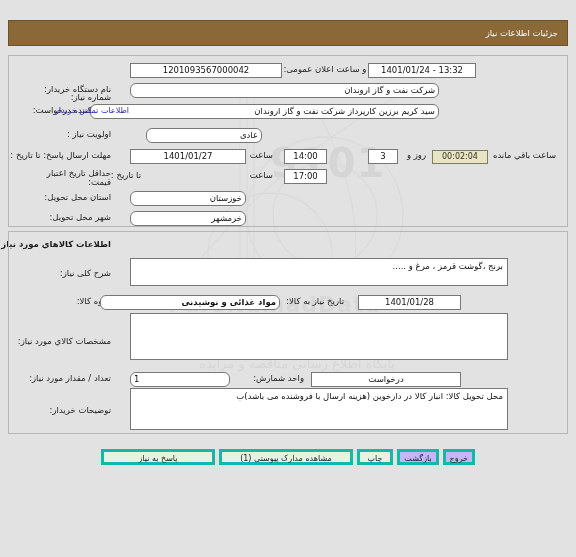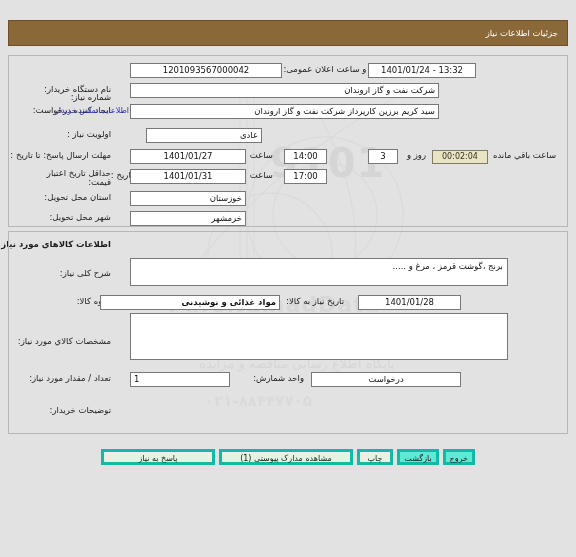--- a/index.html
+++ b/index.html
@@ -151,21 +151,21 @@
     box-sizing: border-box;
     height: 15px;
     line-height: 13px;
     font-size: 8.5px;
     color: #111111;
     padding: 0 3px;
     overflow: hidden;
     white-space: nowrap;
   }
   .field.center { text-align: center; }
-  .field.rightal { text-align: right; }
+  .field.rightal { text-align: right; border-radius: 6px; }
   .field.ltr { direction: ltr; }
 
   .box-area {
     background: #ffffff;
     border: 1px solid #777777;
     box-sizing: border-box;
     font-size: 8.5px;
     color: #111111;
     padding: 2px 4px;
     overflow: hidden;
@@ -211,21 +211,21 @@
     box-sizing: border-box;
     border: 3px solid #14b8a6;
     font-size: 8px;
     text-align: center;
     cursor: pointer;
     padding: 0 4px;
     white-space: nowrap;
     color: #1c1c1c;
   }
   .btn-green { background: #e6f2e2; }
-  .btn-pink  { background: #5eead4; }
+  .btn-pink  { background: #c4b5fd; }
 </style>
 </head>
 <body>
 
 <div class="page">
 
   <div class="watermark">
     <svg class="wm-circles" viewBox="0 0 360 190">
       <g fill="none" stroke="#d4d4d4" stroke-width="1.3">
         <circle cx="205" cy="120" r="78"></circle>
@@ -259,21 +259,21 @@
   <div class="field center ltr" style="position:absolute; top:63px; right:100px; width:108px; z-index:2;">1401/01/24 - 13:32</div>
 
   <div class="row" style="top:84px; right:465px;">
     <span class="lbl">نام دستگاه خریدار:</span>
   </div>
   <div class="field rightal" style="position:absolute; top:83px; right:137px; width:309px; z-index:2;">شرکت نفت و گاز اروندان</div>
 
   <div class="row" style="top:105px; right:465px;">
     <span class="lbl">ایجاد کننده درخواست:</span>
   </div>
-  <div class="field rightal" style="position:absolute; top:104px; right:137px; width:309px; z-index:2;padding-left:44px;">سید کریم برزین کارپرداز شرکت نفت و گاز اروندان</div>
+  <div class="field rightal" style="position:absolute; top:104px; right:137px; width:349px; z-index:2;padding-left:44px;">سید کریم برزین کارپرداز شرکت نفت و گاز اروندان</div>
   <a class="link" style="position:absolute; top:106px; right:447px; z-index:3;">اطلاعات تماس خریدار</a>
 
   <div class="row" style="top:129px; right:465px;">
     <span class="lbl">اولویت نیاز :</span>
   </div>
   <div class="field rightal" style="position:absolute; top:128px; right:314px; width:116px; z-index:2;">عادی</div>
 
   <div class="row" style="top:150px; right:465px;">
     <span class="lbl">مهلت ارسال پاسخ: تا تاریخ :</span>
   </div>
@@ -294,21 +294,20 @@
 
   <div class="row" style="top:168px; right:465px;margin-left:20px;">
     <span class="lbl">حداقل تاریخ اعتبار</span>
   </div>
   <div class="row" style="top:177px; right:465px;">
     <span class="lbl">قیمت:</span>
   </div>
   <div class="row" style="top:170px; right:435px;">
     <span class="lbl">تا تاریخ :</span>
   </div>
-  <div class="field center ltr" style="position:absolute; top:169px; right:330px; width:116px; z-index:2;">1401/01/31</div>
   <div class="row" style="top:170px; right:303px;">
     <span class="lbl">ساعت</span>
   </div>
   <div class="field center ltr" style="position:absolute; top:169px; right:249px; width:43px; z-index:2;">17:00</div>
 
   <div class="row" style="top:192px; right:465px;">
     <span class="lbl">استان محل تحویل:</span>
   </div>
   <div class="field rightal" style="position:absolute; top:191px; right:330px; width:116px; z-index:2;">خوزستان</div>
 
@@ -347,20 +346,21 @@
   </div>
   <div class="field rightal ltr" style="position:absolute; top:372px; right:346px; width:100px; text-align:left; z-index:2;">1</div>
   <div class="row" style="top:373px; right:272px;">
     <span class="lbl">واحد شمارش:</span>
   </div>
   <div class="field center" style="position:absolute; top:372px; right:115px; width:150px; z-index:2;">درخواست</div>
 
   <div class="row" style="top:405px; right:465px;">
     <span class="lbl">توضیحات خریدار:</span>
   </div>
+  <div class="box-area" style="position:absolute; top:388px; right:68px; width:378px; height:42px; z-index:2;">محل تحویل کالا: انبار کالا در دارخوین (هزینه ارسال با فروشنده می باشد)ب</div>
 
   <div class="btnbar">
     <div class="btn btn-pink" style="width:32px;">خروج</div>
     <div class="btn btn-pink" style="width:42px;">بازگشت</div>
     <div class="btn btn-green" style="width:36px;">چاپ</div>
     <div class="btn btn-green" style="width:134px;">مشاهده مدارک پیوستی (1)</div>
     <div class="btn btn-green" style="width:114px;">پاسخ به نیاز</div>
   </div>
 
 </div>

